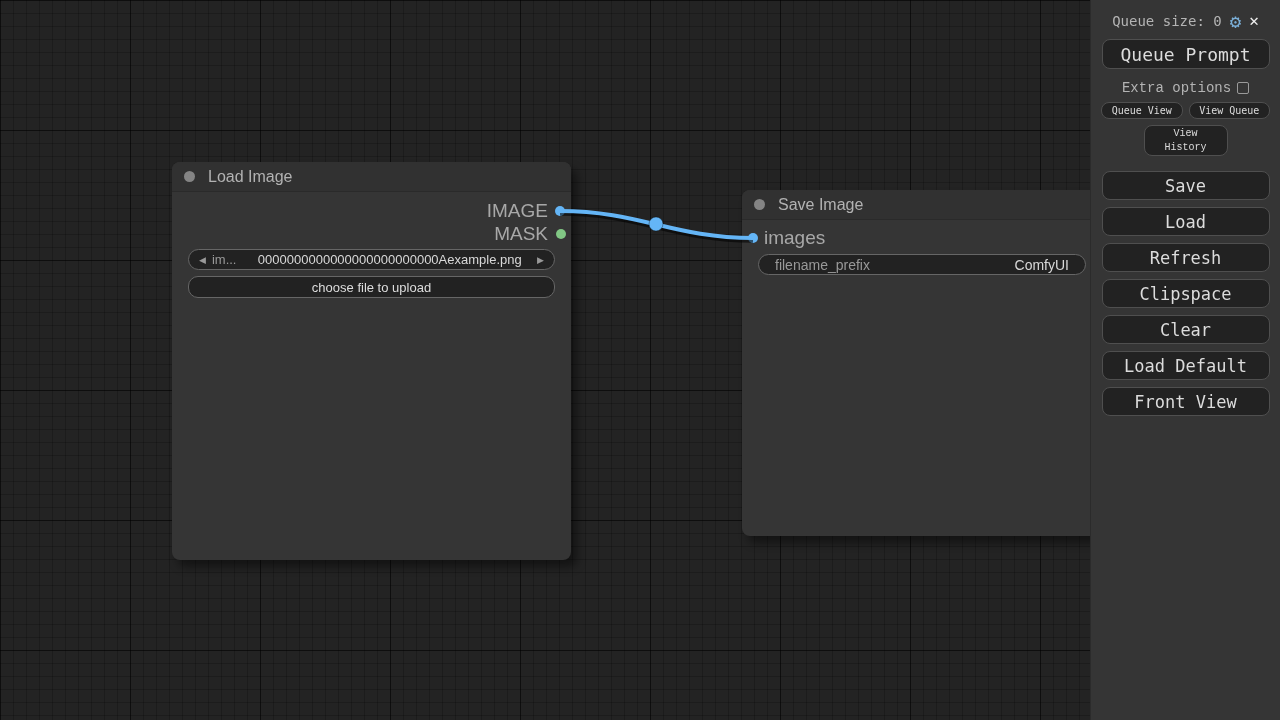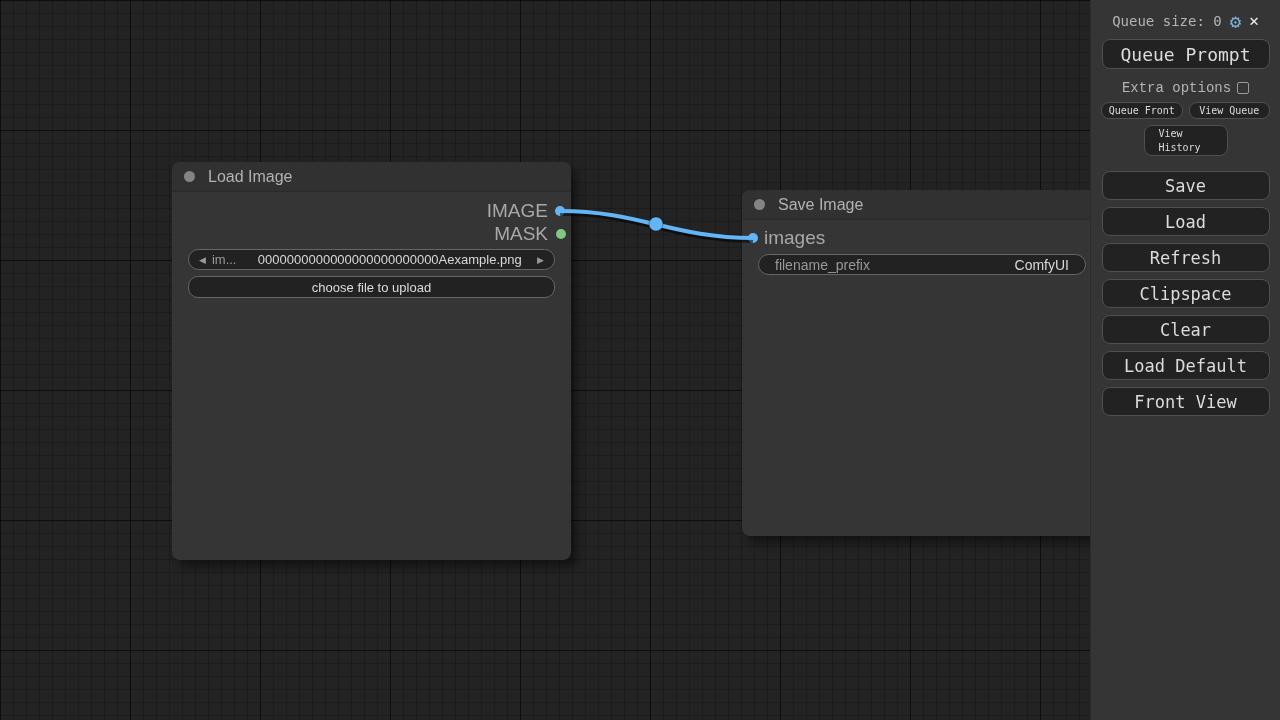--- a/index.html
+++ b/index.html
@@ -74,21 +74,21 @@
   .sb-toprow {
     display:flex; align-items:center; justify-content:center;
     gap:8px; padding-top:10px; height:32px;
   }
   .sb-queue-size { font-size:14px; color:#b4b4b4; white-space:nowrap; }
   .sb-gear { font-size:19px; line-height:19px; cursor:pointer; }
   .sb-close { font-size:16px; color:#f0f0f0; cursor:pointer; line-height:16px; }
   .sb-btn {
     display:flex; align-items:center; justify-content:center;
     background:#222; border:1px solid #4f4f4f; border-radius:8px;
-    color:#dcdcdc; cursor:pointer; 
+    color:#dcdcdc; cursor:pointer; text-align:center;
   }
   .sb-queue-prompt {
     width:168px; height:30px; margin:7px auto 0 auto; font-size:18px;
   }
   .sb-extra-row {
     display:flex; align-items:center; justify-content:center;
     gap:6px; margin-top:11px; height:16px;
   }
   .sb-extra-label { font-size:14px; color:#b4b4b4;font-family:Liberation Mono, monospace; }
   .sb-checkbox {
@@ -96,21 +96,21 @@
     background:transparent; cursor:pointer;
   }
   .sb-small-row {
     display:flex; gap:6px; margin:6px 10px 0 10px;
   }
   .sb-small-btn { flex:1 1 0; height:17px; font-size:10px; border-radius:8px; }
   .sb-view-history {
     width:84px; height:31px; margin:6px auto 0 auto;
     font-size:10px; line-height:1.35;
   }
-  .sb-view-history span { display:inline-block; max-width:54px; }
+  .sb-view-history span { display:inline-block; max-width:54px;font-family:Liberation Mono, monospace; }
   .sb-main-buttons { margin-top:15px; }
   .sb-main-btn {
     width:168px; height:29px; margin:0 auto 7px auto; font-size:17px;
   }
 </style>
 </head>
 <body>
 
 <div class="canvas"></div>
 
@@ -166,21 +166,21 @@
   </div>
 
   <div class="sb-btn sb-queue-prompt">Queue Prompt</div>
 
   <div class="sb-extra-row">
     <span class="sb-extra-label">Extra options</span>
     <span class="sb-checkbox"></span>
   </div>
 
   <div class="sb-small-row">
-    <div class="sb-btn sb-small-btn">Queue Front</div>
+    <div class="sb-btn sb-small-btn">Queue View</div>
     <div class="sb-btn sb-small-btn">View Queue</div>
   </div>
 
   <div class="sb-btn sb-view-history">
     <span>View History</span>
   </div>
 
   <div class="sb-main-buttons">
     <div class="sb-btn sb-main-btn">Save</div>
     <div class="sb-btn sb-main-btn">Load</div>

